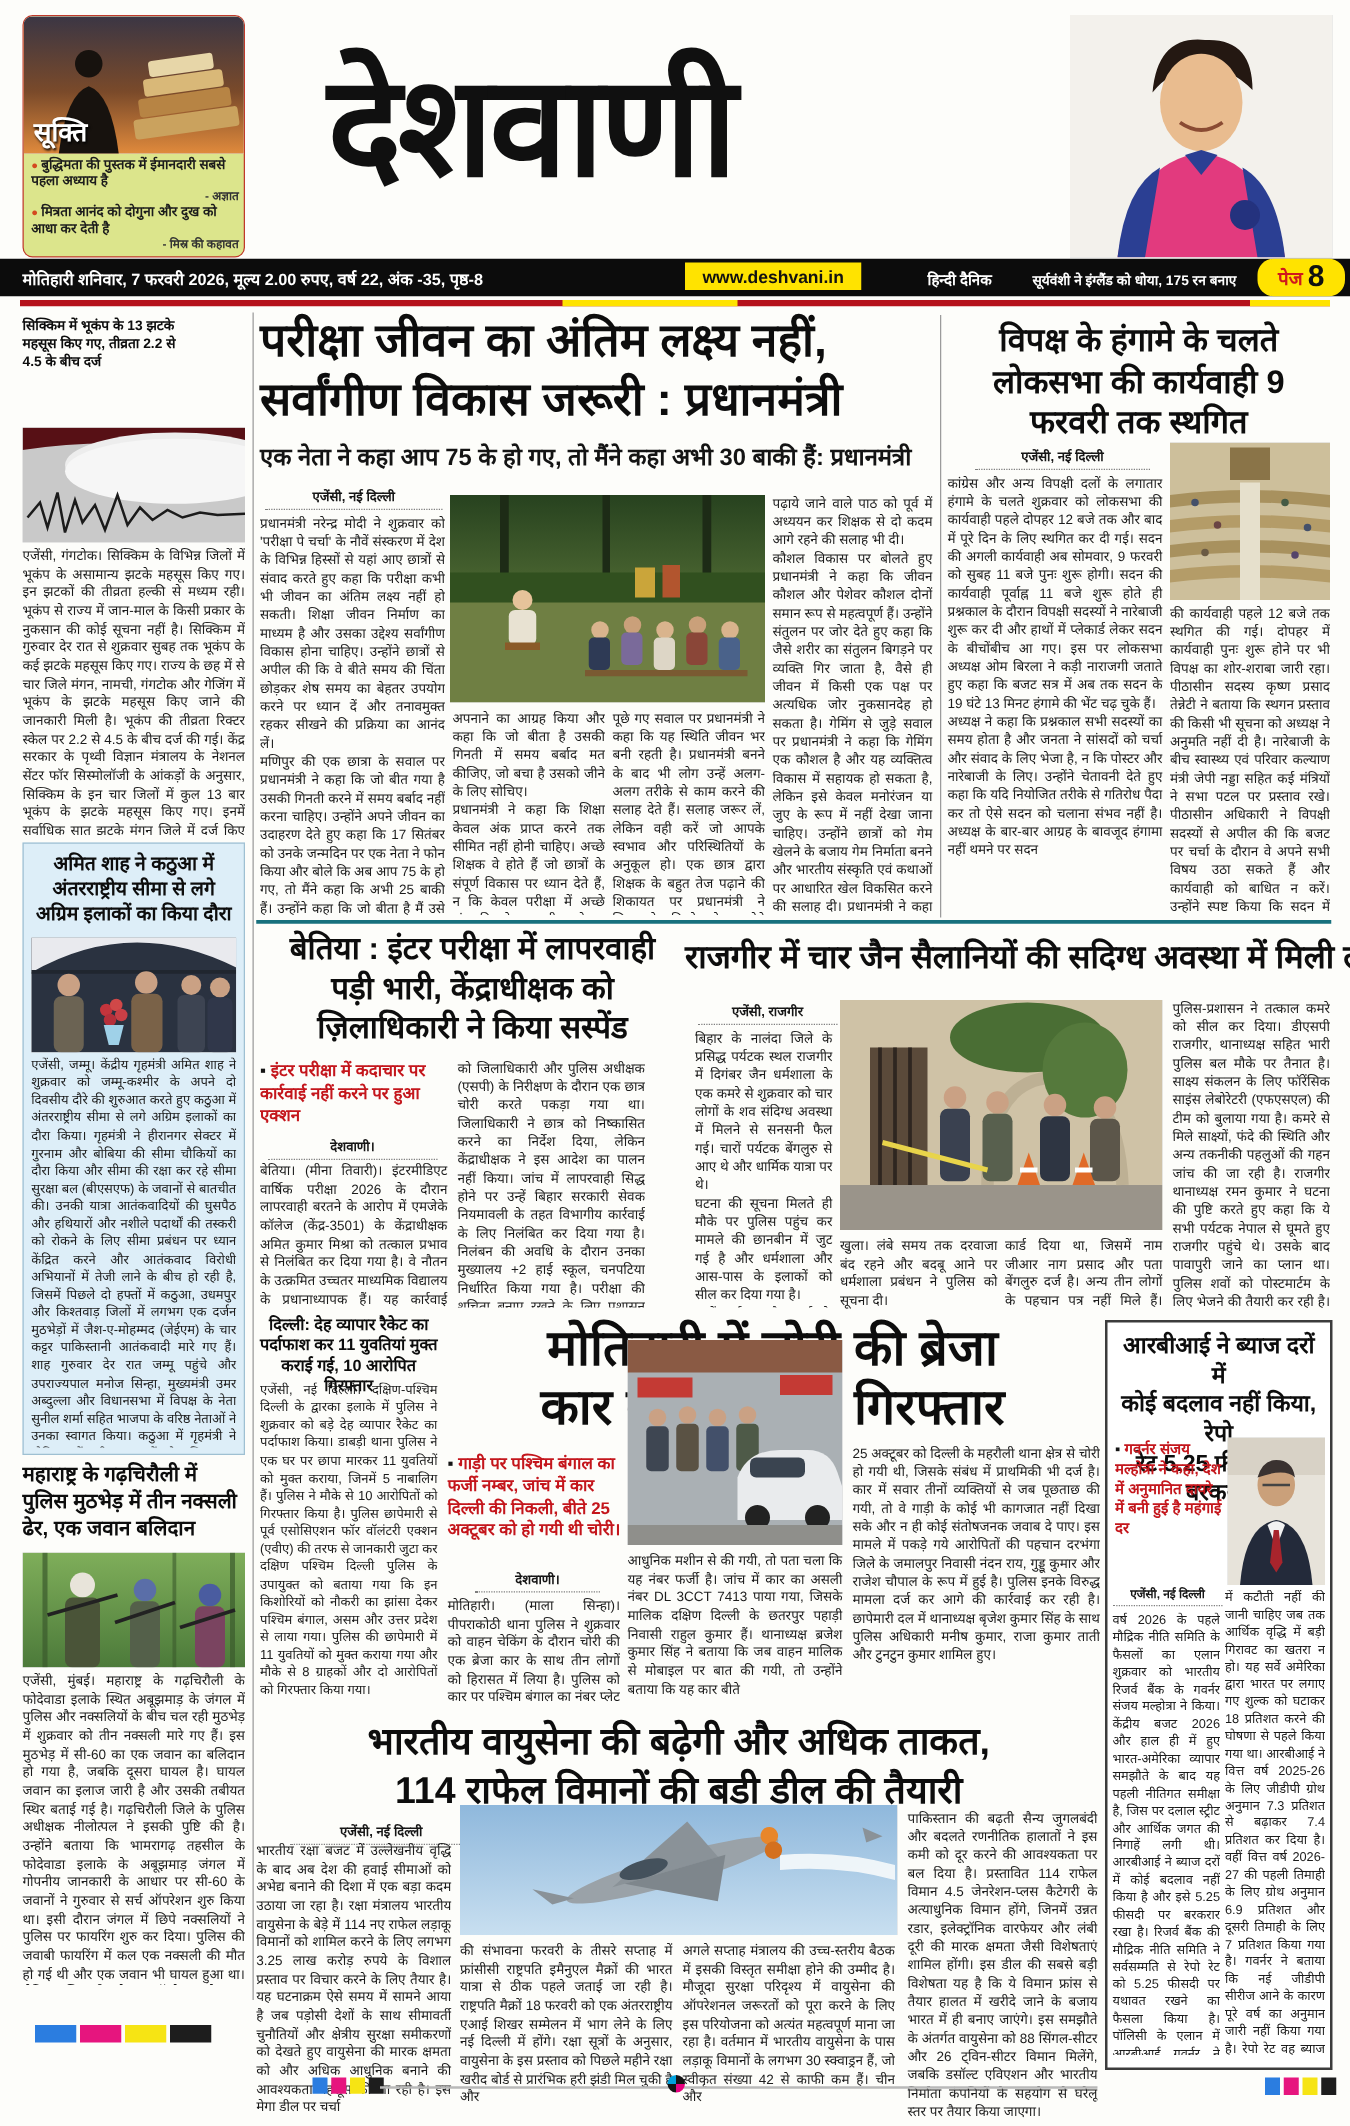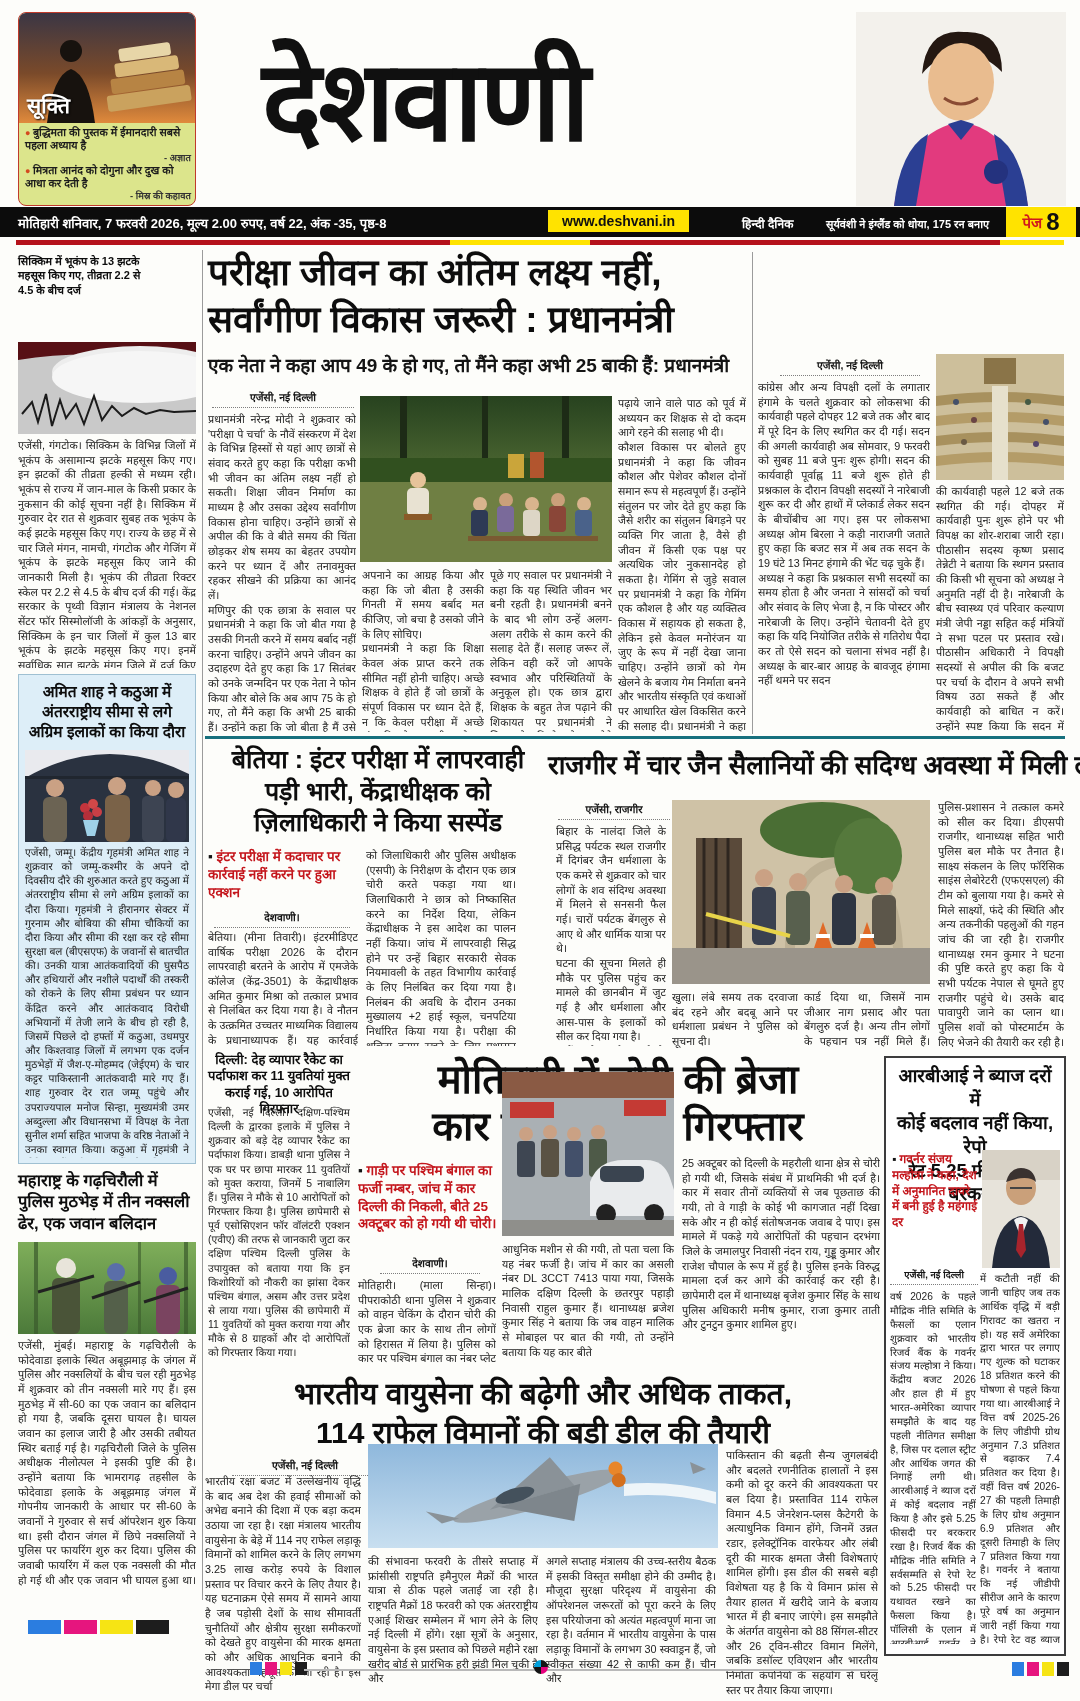--- a/index.html
+++ b/index.html
@@ -27,21 +27,21 @@
   .quote-attr{font-size:9.5px;font-weight:700;color:#333;text-align:right;line-height:1.2;}
   #masthead-title{left:262px;top:10px;width:520px;height:184px;font-size:112px;font-weight:800;color:#101010;line-height:184px;letter-spacing:-3px;}
   #cricketer{left:856px;top:12px;width:210px;height:194px;}
 
   
   #strip{left:0;top:207px;width:1080px;height:30px;background:#0c0c0c;}
   #strip-issue{left:18px;top:214px;color:#fff;font-size:13px;font-weight:700;}
   #strip-web{left:548px;top:210px;background:#ffe300;color:#111;padding:3px 14px;font-weight:700;font-size:14px;}
   #strip-daily{left:742px;top:215px;color:#fff;font-size:12px;font-weight:700;}
   #strip-ticker{left:826px;top:216px;color:#fff;font-size:11px;font-weight:700;}
-  #page-badge{left:1006px;top:207px;width:70px;height:30px;background:#ffe300;display:flex;align-items:center;justify-content:center;}
+  #page-badge{left:1006px;top:207px;width:70px;height:30px;background:#ffe300;display:flex;align-items:center;justify-content:center;border-radius:13px;}
   #page-badge .lbl{color:#d0181d;font-size:15px;font-weight:800;}
   #page-badge .num{color:#101010;font-size:24px;font-weight:800;margin-left:4px;}
   #rule-red{left:16px;top:240px;width:1048px;height:5px;background:#b5121b;}
   .rule-yellow{top:240px;height:5px;background:#ffe300;}
 
   
   #sk-hl{left:18px;top:254px;width:178px;height:84px;font-size:11px;line-height:1.3;}
   #sk-ph{left:18px;top:342px;width:178px;height:92px;}
   #sk-bd{left:18px;top:438px;width:178px;height:230px;}
   #as-box{left:18px;top:674px;width:178px;height:490px;background:#ddeef8;border:1px solid #9fc0d2;}
@@ -260,21 +260,21 @@
   <div class="abs bt" id="nx-bd">एजेंसी, मुंबई। महाराष्ट्र के गढ़चिरौली के फोदेवाडा इलाके स्थित अबूझमाड़ के जंगल में पुलिस और नक्सलियों के बीच चल रही मुठभेड़ में शुक्रवार को तीन नक्सली मारे गए हैं। इस मुठभेड़ में सी-60 का एक जवान का बलिदान हो गया है, जबकि दूसरा घायल है। घायल जवान का इलाज जारी है और उसकी तबीयत स्थिर बताई गई है। गढ़चिरौली जिले के पुलिस अधीक्षक नीलोत्पल ने इसकी पुष्टि की है। उन्होंने बताया कि भामरागढ़ तहसील के फोदेवाडा इलाके के अबूझमाड़ जंगल में गोपनीय जानकारी के आधार पर सी-60 के जवानों ने गुरुवार से सर्च ऑपरेशन शुरु किया था। इसी दौरान जंगल में छिपे नक्सलियों ने पुलिस पर फायरिंग शुरु कर दिया। पुलिस की जवाबी फायरिंग में कल एक नक्सली की मौत हो गई थी और एक जवान भी घायल हुआ था। लेकिन पुलिस टीम ने इस ऑपरेशन को आज सुबह फिर से शुरू किया, जो अभी भी जारी है। उन्होंने बताया कि पुलिस टीम ने नक्सलियों के दो अड्डों को ध्वस्त कर दिया है और उन अड्डों पर तलाशी के दौरान एक महिला माओवादी और एक पुरुष माओवादी के शव बरामद किए हैं।</div>
 
   <div class="abs" id="reg-left">
     <span class="regsq" style="width:33px;height:14px;background:#2b7de0;"></span><span class="regsq" style="width:33px;height:14px;background:#e6157e;"></span><span class="regsq" style="width:33px;height:14px;background:#f6e414;"></span><span class="regsq" style="width:33px;height:14px;background:#1d1d1d;"></span>
   </div>
 
   <div class="abs vline" id="vline-left"></div>
 
   <div class="abs hl" id="pm-hl">परीक्षा जीवन का अंतिम लक्ष्य नहीं,
 सर्वांगीण विकास जरूरी : प्रधानमंत्री</div>
-  <div class="abs" id="pm-sub">एक नेता ने कहा आप 49 के हो गए, तो मैंने कहा अभी 25 बाकी हैं: प्रधानमंत्री</div>
+  <div class="abs" id="pm-sub">एक नेता ने कहा आप 75 के हो गए, तो मैंने कहा अभी 30 बाकी हैं: प्रधानमंत्री</div>
   <div class="abs by" id="pm-by">एजेंसी, नई दिल्ली</div>
   <div class="abs ph" id="pm-ph">
     <svg viewBox="0 0 252 166" preserveAspectRatio="none">
       <defs>
           <linearGradient id="gpm" x1="0" y1="0" x2="0" y2="1">
         <stop offset="0" stop-color="#27421f"></stop>
             <stop offset=".5" stop-color="#4f6a33"></stop>
             <stop offset="1" stop-color="#7d8a4a"></stop>
       </linearGradient>
         </defs>
@@ -304,20 +304,23 @@
   </div>
   <div class="abs bt" id="pm-c1">प्रधानमंत्री नरेन्द्र मोदी ने शुक्रवार को 'परीक्षा पे चर्चा' के नौवें संस्करण में देश के विभिन्न हिस्सों से यहां आए छात्रों से संवाद करते हुए कहा कि परीक्षा कभी भी जीवन का अंतिम लक्ष्य नहीं हो सकती। शिक्षा जीवन निर्माण का माध्यम है और उसका उद्देश्य सर्वांगीण विकास होना चाहिए। उन्होंने छात्रों से अपील की कि वे बीते समय की चिंता छोड़कर शेष समय का बेहतर उपयोग करने पर ध्यान दें और तनावमुक्त रहकर सीखने की प्रक्रिया का आनंद लें।
 मणिपुर की एक छात्रा के सवाल पर प्रधानमंत्री ने कहा कि जो बीत गया है उसकी गिनती करने में समय बर्बाद नहीं करना चाहिए। उन्होंने अपने जीवन का उदाहरण देते हुए कहा कि 17 सितंबर को उनके जन्मदिन पर एक नेता ने फोन किया और बोले कि अब आप 75 के हो गए, तो मैंने कहा कि अभी 25 बाकी हैं। उन्होंने कहा कि जो बीता है मैं उसे गिनता नहीं हूं। जो बचा है उसको गिनता हूं। उन्होंने छात्रों से भी यही दृष्टिकोण</div>
   <div class="abs bt" id="pm-c2">अपनाने का आग्रह किया और कहा कि जो बीता है उसकी गिनती में समय बर्बाद मत कीजिए, जो बचा है उसको जीने के लिए सोचिए।
 प्रधानमंत्री ने कहा कि शिक्षा केवल अंक प्राप्त करने तक सीमित नहीं होनी चाहिए। अच्छे शिक्षक वे होते हैं जो छात्रों के संपूर्ण विकास पर ध्यान देते हैं, न कि केवल परीक्षा में अच्छे अंक दिलाने पर। जीवन केवल परीक्षाओं के इर्द-गिर्द नहीं घूमता और परीक्षा आत्ममूल्यांकन का एक माध्यम मात्र है। अलग-अलग अध्ययन पद्धतियों को लेकर भ्रम पर आत्ममंथन करने की सलाह दी।</div>
   <div class="abs bt" id="pm-c3">पूछे गए सवाल पर प्रधानमंत्री ने कहा कि यह स्थिति जीवन भर बनी रहती है। प्रधानमंत्री बनने के बाद भी लोग उन्हें अलग-अलग तरीके से काम करने की सलाह देते हैं। सलाह जरूर लें, लेकिन वही करें जो आपके स्वभाव और परिस्थितियों के अनुकूल हो। एक छात्र द्वारा शिक्षक के बहुत तेज पढ़ाने की शिकायत पर प्रधानमंत्री ने शिक्षक के दृष्टिकोण से उत्तर देते हुए कहा कि शिक्षक को छात्रों से एक कदम आगे रहना चाहिए, ताकि लक्ष्य चुनौतीपूर्ण रहे लेकिन असंभव न हो। वहीं छात्रों को शिक्षक द्वारा</div>
   <div class="abs bt" id="pm-c4">पढ़ाये जाने वाले पाठ को पूर्व में अध्ययन कर शिक्षक से दो कदम आगे रहने की सलाह भी दी।
 कौशल विकास पर बोलते हुए प्रधानमंत्री ने कहा कि जीवन कौशल और पेशेवर कौशल दोनों समान रूप से महत्वपूर्ण हैं। उन्होंने संतुलन पर जोर देते हुए कहा कि जैसे शरीर का संतुलन बिगड़ने पर व्यक्ति गिर जाता है, वैसे ही जीवन में किसी एक पक्ष पर अत्यधिक जोर नुकसानदेह हो सकता है। गेमिंग से जुड़े सवाल पर प्रधानमंत्री ने कहा कि गेमिंग एक कौशल है और यह व्यक्तित्व विकास में सहायक हो सकता है, लेकिन इसे केवल मनोरंजन या जुए के रूप में नहीं देखा जाना चाहिए। उन्होंने छात्रों को गेम खेलने के बजाय गेम निर्माता बनने और भारतीय संस्कृति एवं कथाओं पर आधारित खेल विकसित करने की सलाह दी। प्रधानमंत्री ने कहा कि शिक्षा बोझ नहीं लगनी चाहिए और उसमें पूर्ण भागीदारी आवश्यक है। उन्होंने छात्रों को प्रतिदिन सोने से पहले अपने कार्यों की सूची बनाने और दिन के अंत में आत्ममंथन करने की सलाह दी।</div>
   <div class="abs vline" id="vline-pm"></div>
 
+  <div class="abs hl ctr" id="ls-hl">विपक्ष के हंगामे के चलते
+लोकसभा की कार्यवाही 9
+फरवरी तक स्थगित</div>
   <div class="abs by" id="ls-by">एजेंसी, नई दिल्ली</div>
   <div class="abs ph" id="ls-ph">
     <svg viewBox="0 0 128 126" preserveAspectRatio="none">
       <rect width="128" height="126" fill="#cdbf9b"></rect>
       <rect x="48" y="4" width="32" height="26" fill="#8a7448"></rect>
       <path d="M0 42 Q64 34 128 42 L128 52 Q64 44 0 52Z" fill="#a8915e"></path>
       <path d="M0 62 Q64 54 128 62 L128 72 Q64 64 0 72Z" fill="#b49c68"></path>
       <path d="M0 82 Q64 74 128 82 L128 92 Q64 84 0 92Z" fill="#a8915e"></path>
       <path d="M0 102 Q64 94 128 102 L128 112 Q64 104 0 112Z" fill="#b49c68"></path>
       <rect x="56" y="32" width="16" height="94" fill="#e6e0cc"></rect>

